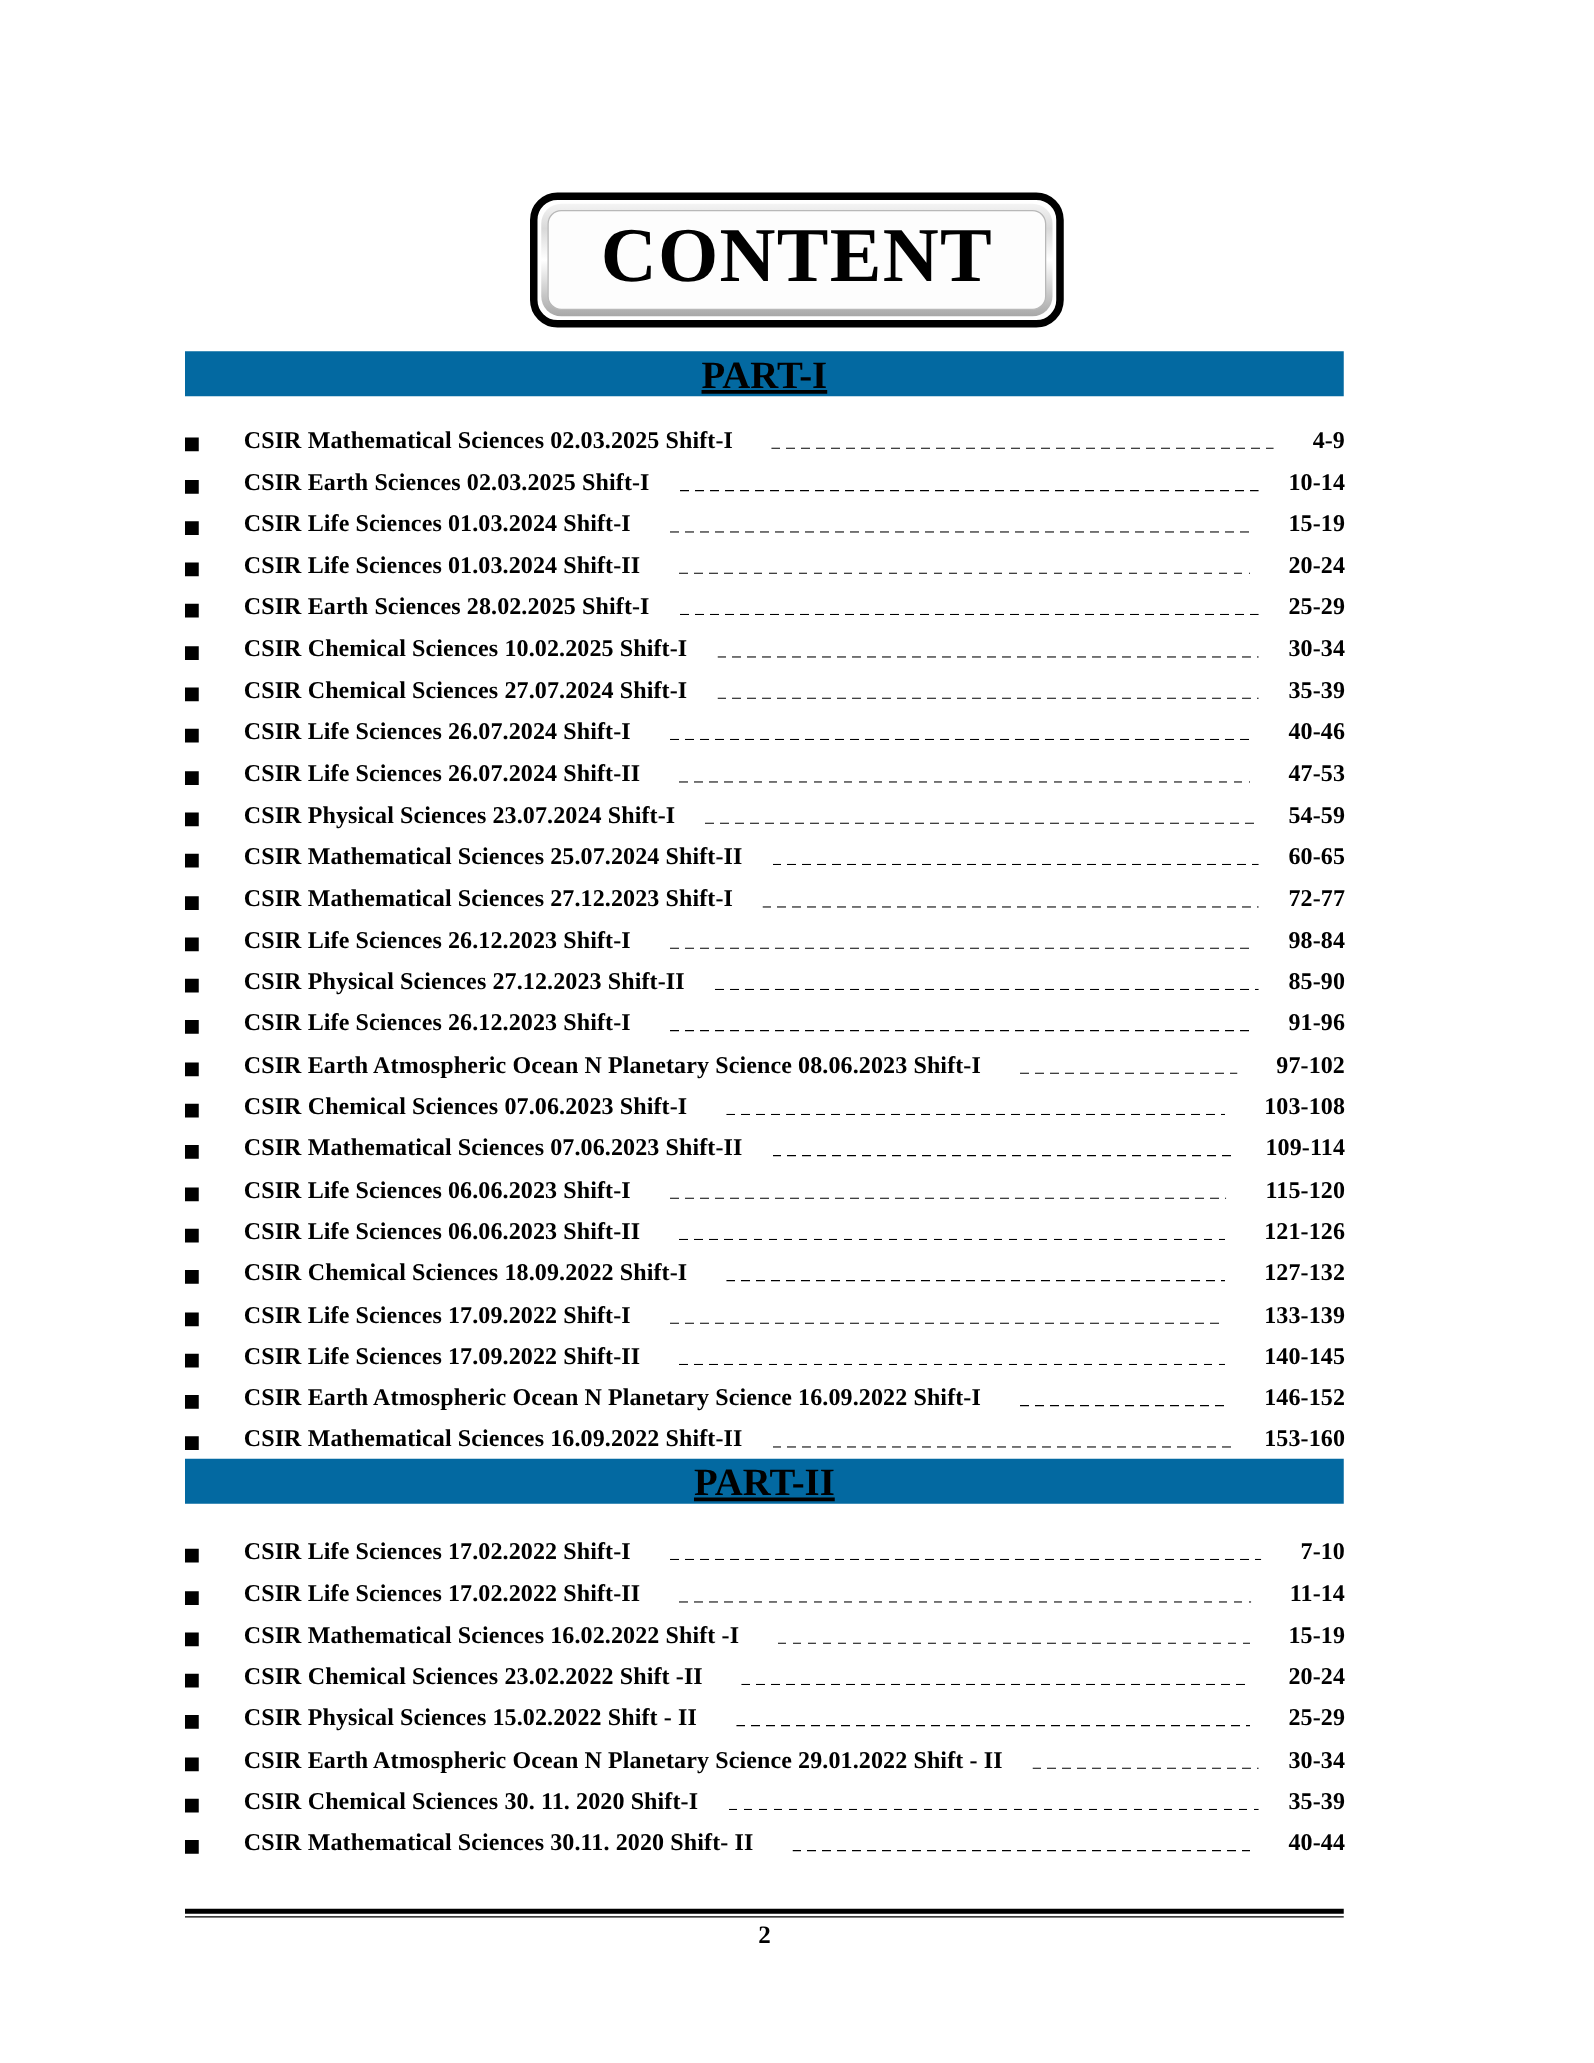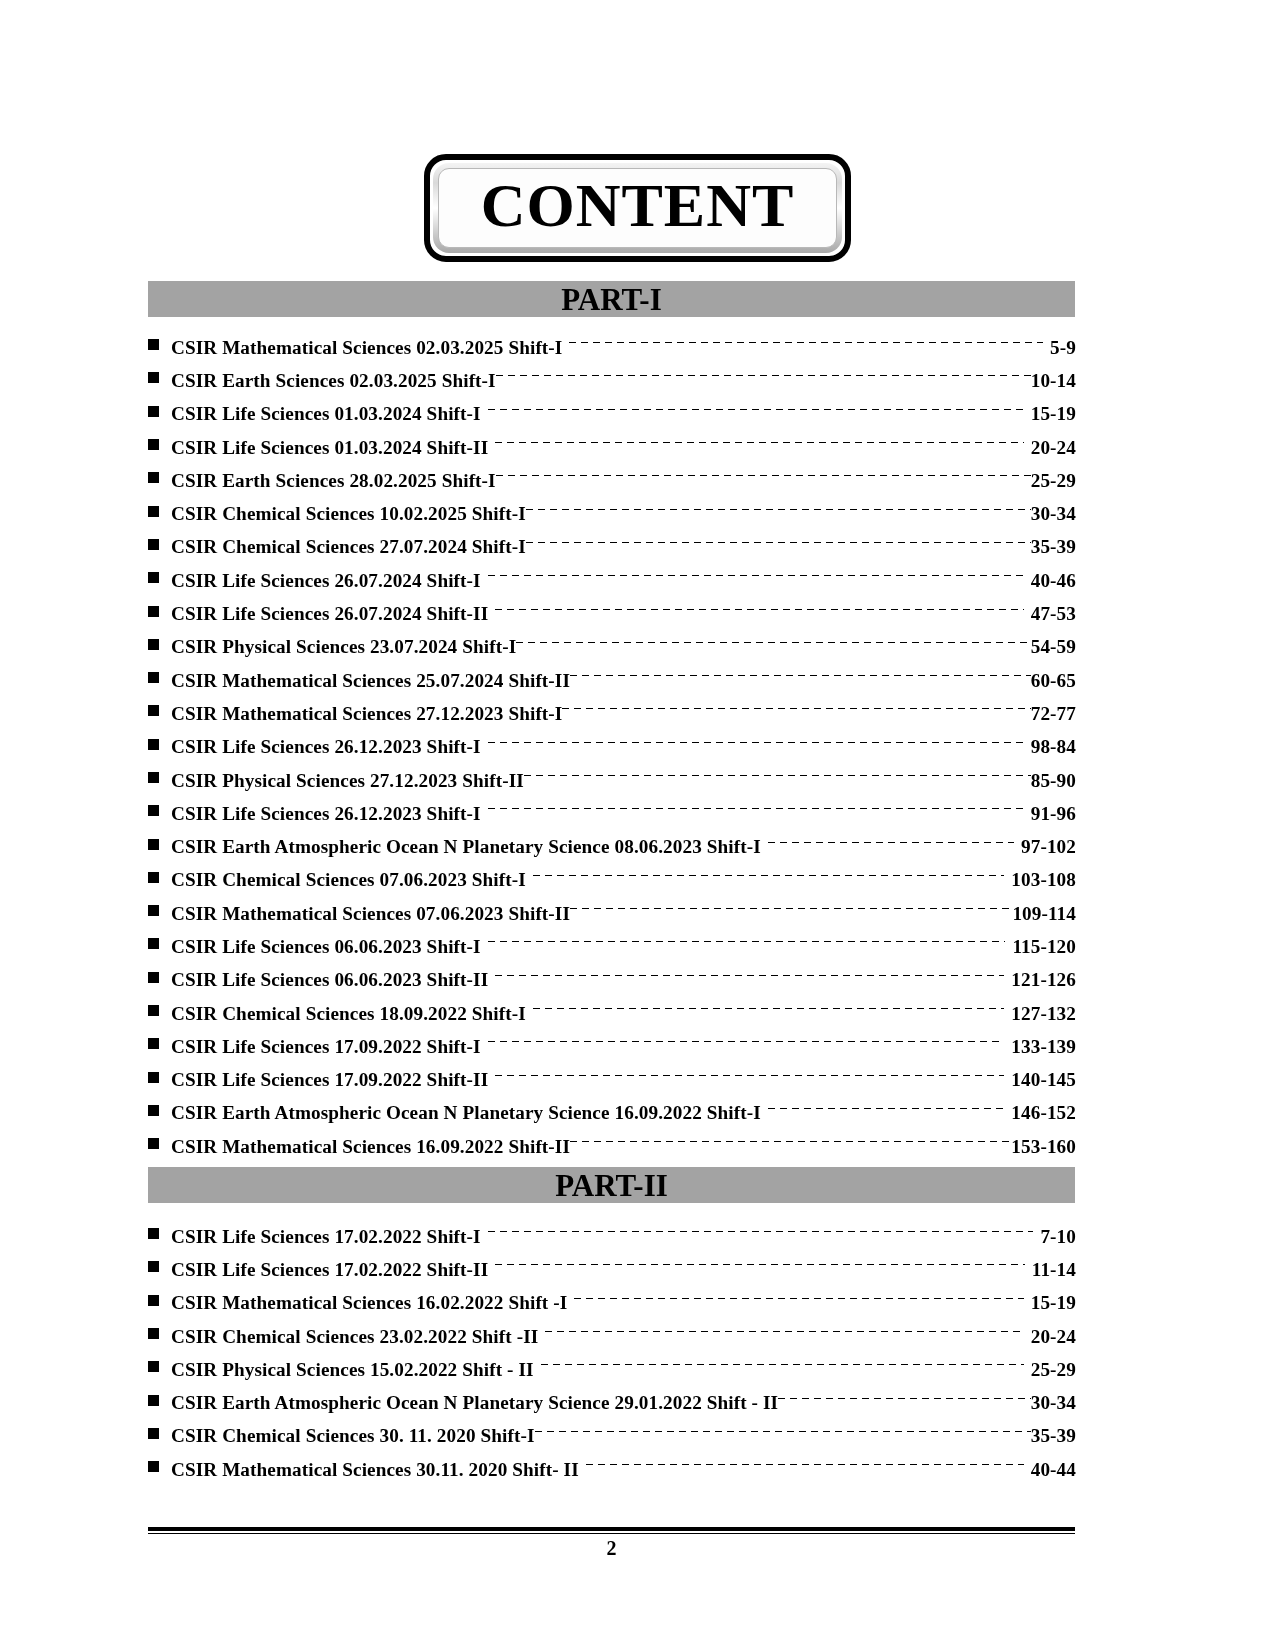--- a/index.html
+++ b/index.html
@@ -66,48 +66,50 @@
     white-space: nowrap;
     font-family: "Liberation Serif", "DejaVu Serif", serif;
   }
 
   
   .part-band {
     position: absolute;
     left: 148px;
     width: 927px;
     height: 36px;
-    background: #a3a3a3;
+    background: #0369a1;
     display: flex;
     align-items: center;
     justify-content: center;
     box-sizing: border-box;
+    text-decoration: underline;
   }
   .part-band-label {
     font-size: 31px;
     font-weight: 700;
     letter-spacing: 0px;
     line-height: 1;
     font-family: "Liberation Serif", "DejaVu Serif", serif;
   }
 
   
   .toc {
     position: absolute;
     left: 148px;
     width: 928px;
   }
   .toc-row {
     display: flex;
-    align-items: center;
+    align-items: flex-end;
     height: 33.3px;
     white-space: nowrap;
     font-size: 19.2px;
     font-weight: 700;
     font-family: "Liberation Serif", "DejaVu Serif", serif;
+    gap: 24px;
   }
   .bullet {
     flex: 0 0 auto;
     width: 11px;
     height: 11px;
     background: #000000;
     display: inline-block;
     margin-right: 12px;
     position: relative;
     top: -3px;
@@ -188,21 +190,21 @@
 
   <div class="part-band" style="top:243px;">
     <span class="part-band-label">PART-I</span>
   </div>
 
   <div class="toc" id="toc-part-0" style="top:293px;">
       <div class="toc-row gap-wide">
         <span class="bullet"></span>
         <span class="row-title">CSIR Mathematical Sciences 02.03.2025 Shift-I</span>
         <span class="leader"></span>
-        <span class="row-page">5-9</span>
+        <span class="row-page">4-9</span>
       </div>
       <div class="toc-row gap-none">
         <span class="bullet"></span>
         <span class="row-title">CSIR Earth Sciences 02.03.2025 Shift-I</span>
         <span class="leader"></span>
         <span class="row-page">10-14</span>
       </div>
       <div class="toc-row gap-wide">
         <span class="bullet"></span>
         <span class="row-title">CSIR Life Sciences 01.03.2024 Shift-I</span>

